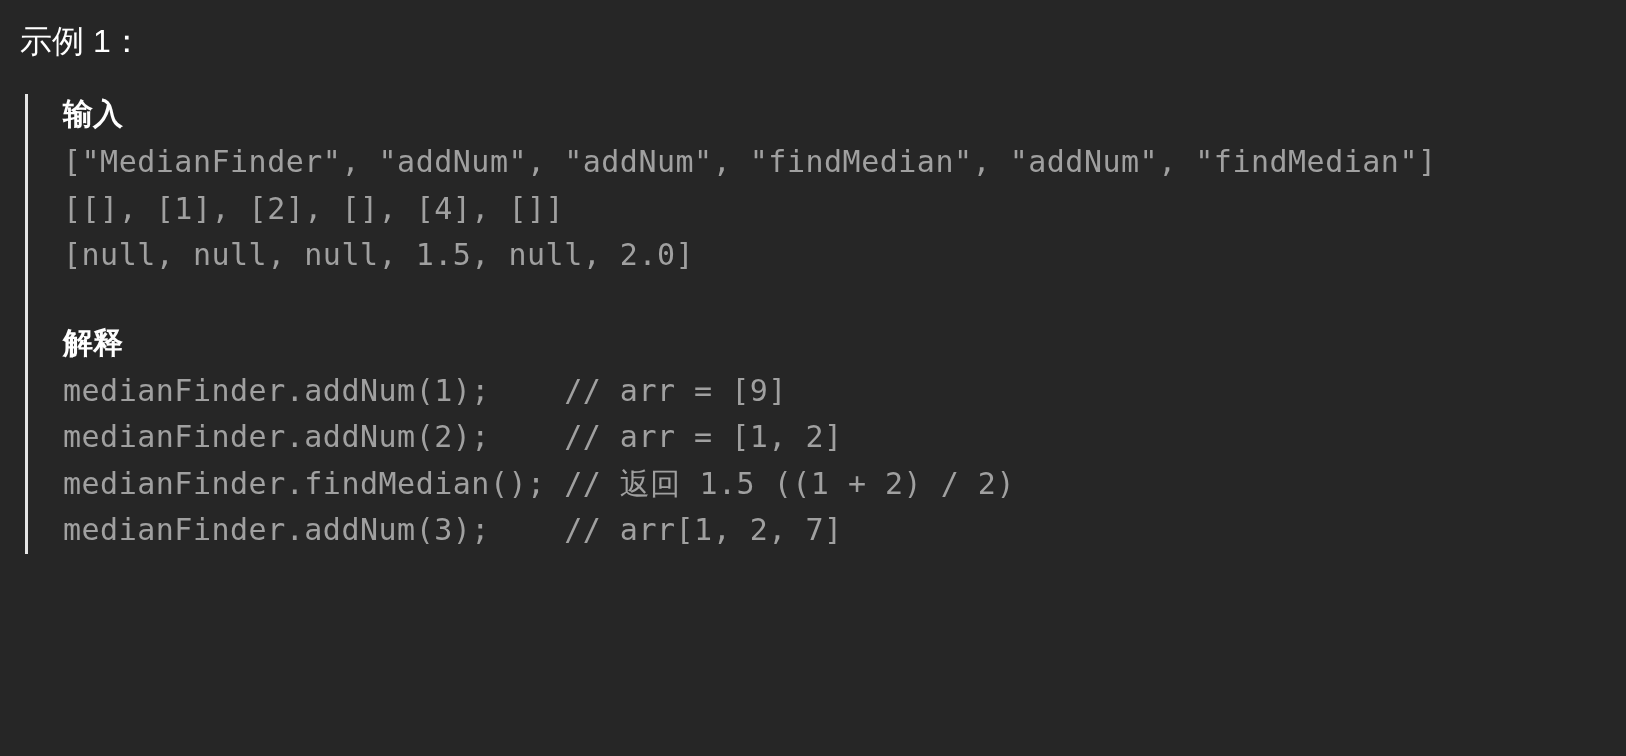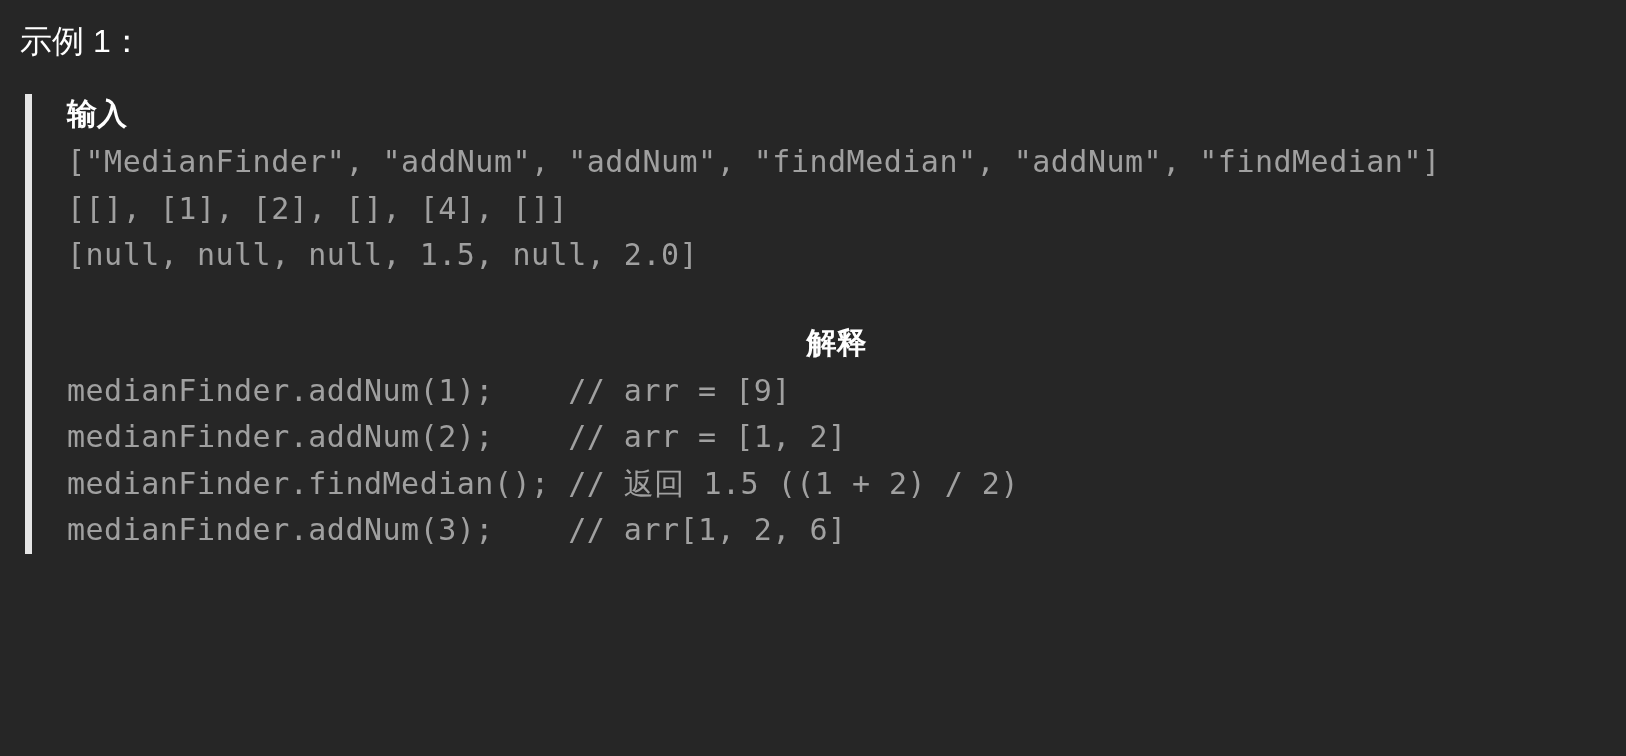--- a/index.html
+++ b/index.html
@@ -15,33 +15,32 @@
       width: 1626px;
       height: 756px;
     }
     .heading {
       font-size: 32px;
       font-weight: normal;
       color: #ffffff;
       margin-bottom: 30px;
     }
     .example-block {
-      border-left: 7px solid #e5e5e5;
+      border-left: 3px solid #e5e5e5;
       padding-left: 35px;
       margin-left: 5px;
     }
     .label {
       font-size: 30px;
       font-weight: bold;
       color: #ffffff;
       margin-bottom: 4px;
     }
     .label.spaced-top {
       margin-top: 44px;
-      text-align: center;
     }
     .code-line {
       font-family: "SF Mono", Monaco, Menlo, Consolas, monospace;
       font-size: 30px;
       color: #a0a0a0;
       line-height: 1.55;
       white-space: pre;
       letter-spacing: 0.5px;
     }
   </style>
@@ -55,15 +54,15 @@
   <div class="label">输入</div>
   <div class="code-line">["MedianFinder", "addNum", "addNum", "findMedian", "addNum", "findMedian"]</div>
   <div class="code-line">[[], [1], [2], [], [4], []]</div>
 
   <div class="code-line">[null, null, null, 1.5, null, 2.0]</div>
 
   <div class="label spaced-top">解释</div>
   <div class="code-line">medianFinder.addNum(1);    // arr = [9]</div>
   <div class="code-line">medianFinder.addNum(2);    // arr = [1, 2]</div>
   <div class="code-line">medianFinder.findMedian(); // 返回 1.5 ((1 + 2) / 2)</div>
-  <div class="code-line">medianFinder.addNum(3);    // arr[1, 2, 6]</div>
+  <div class="code-line">medianFinder.addNum(3);    // arr[1, 2, 7]</div>
 
 </div>
 
 </body></html>

